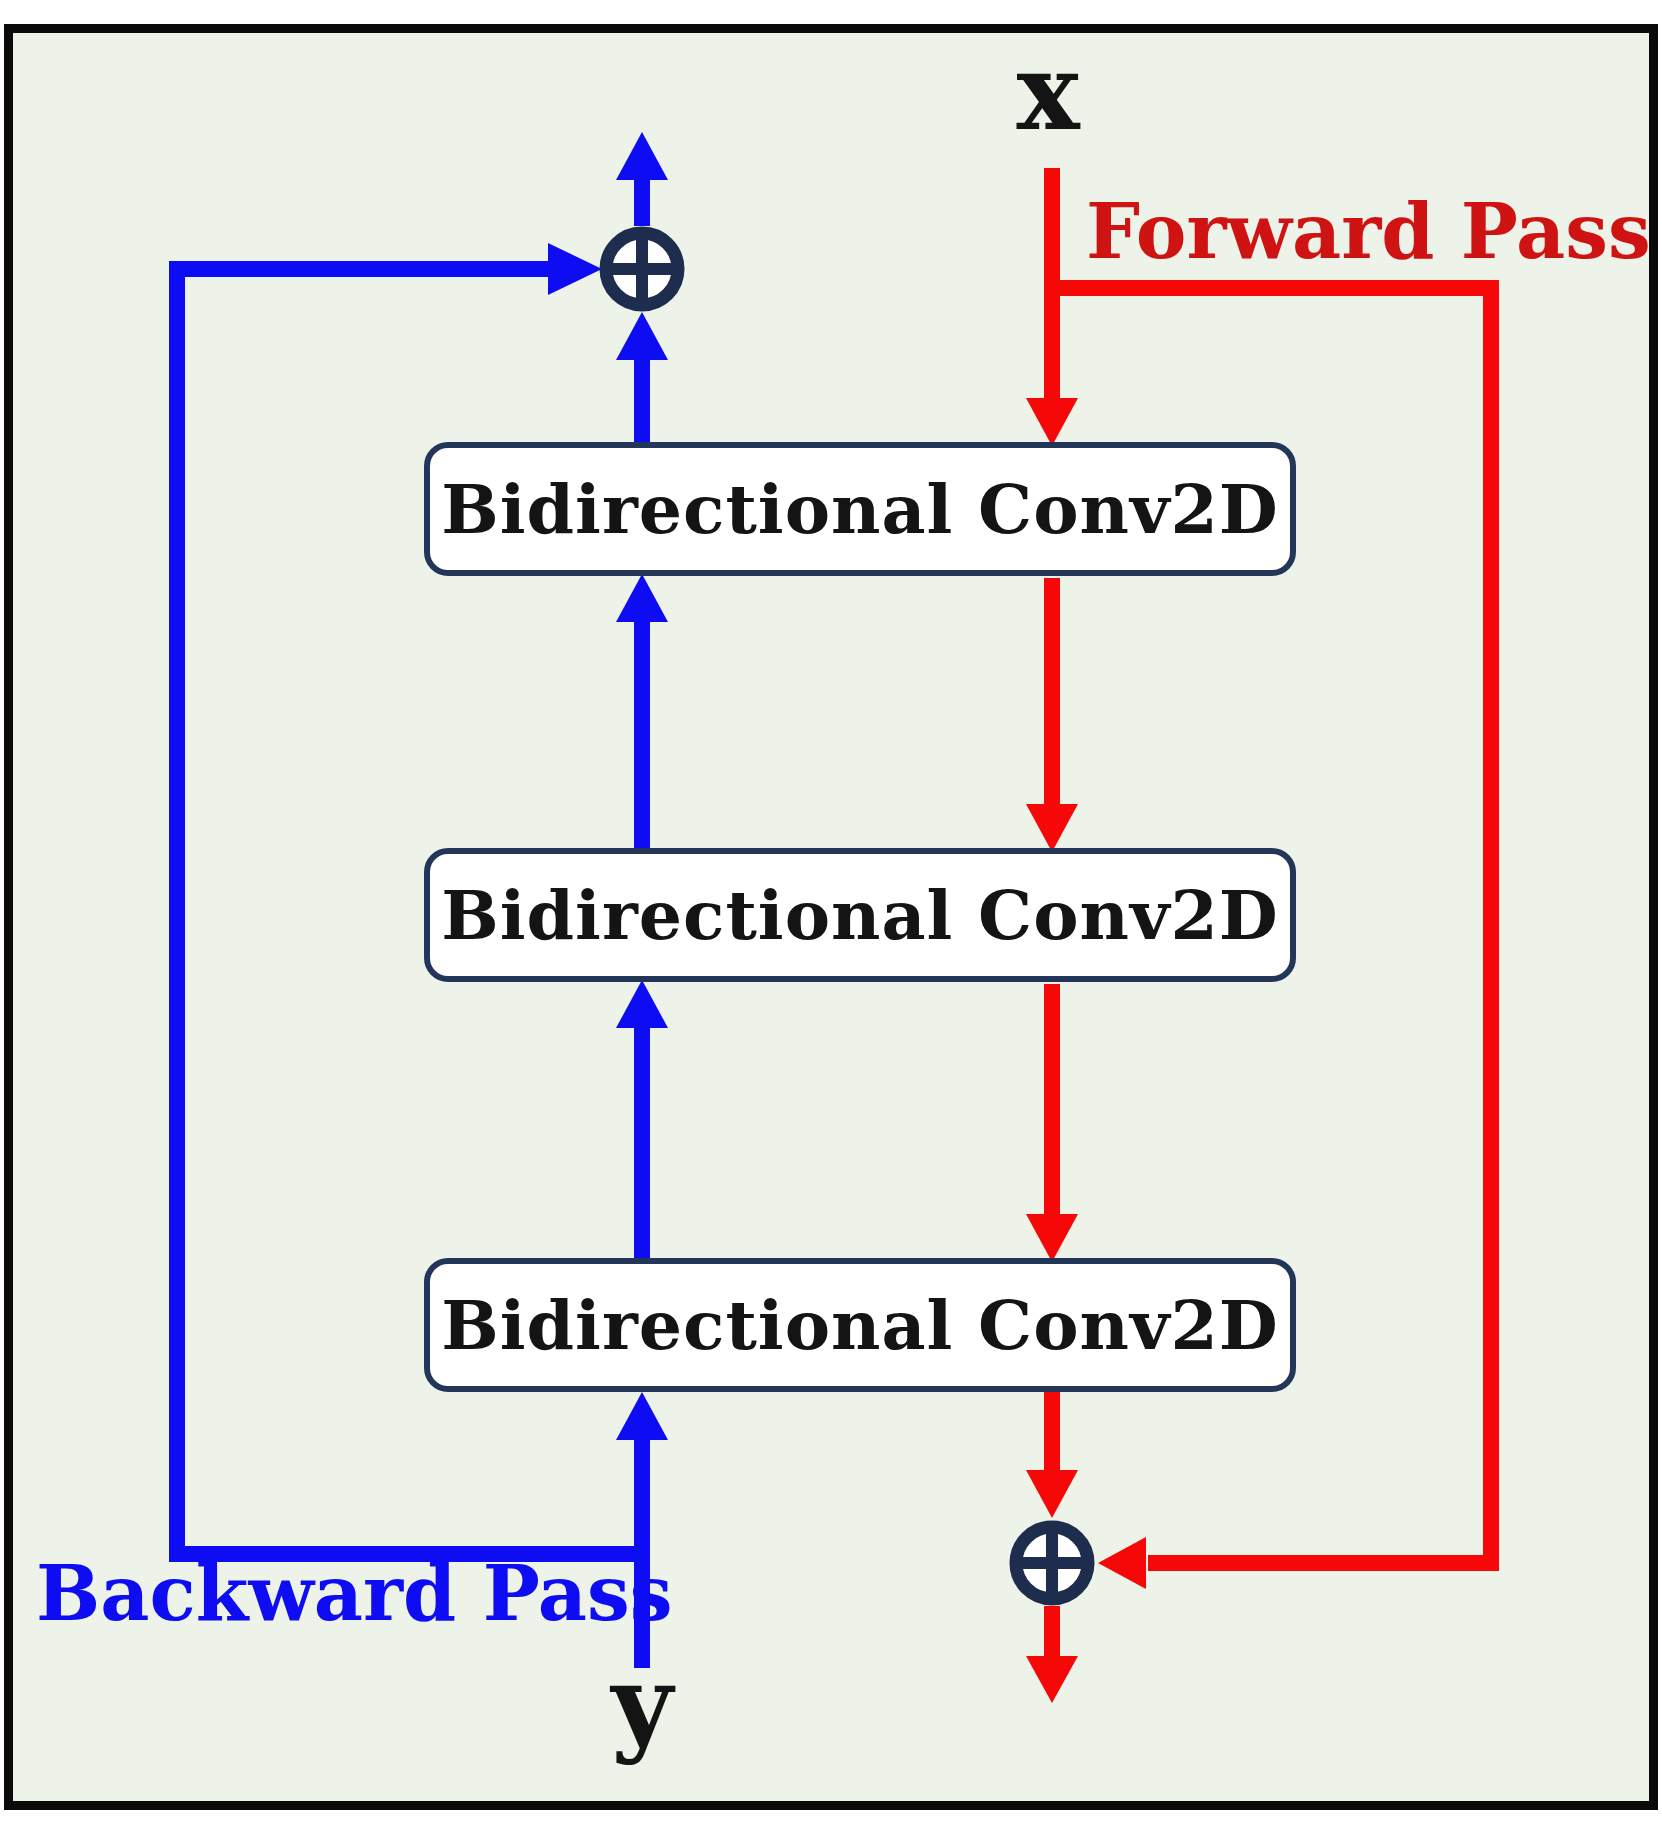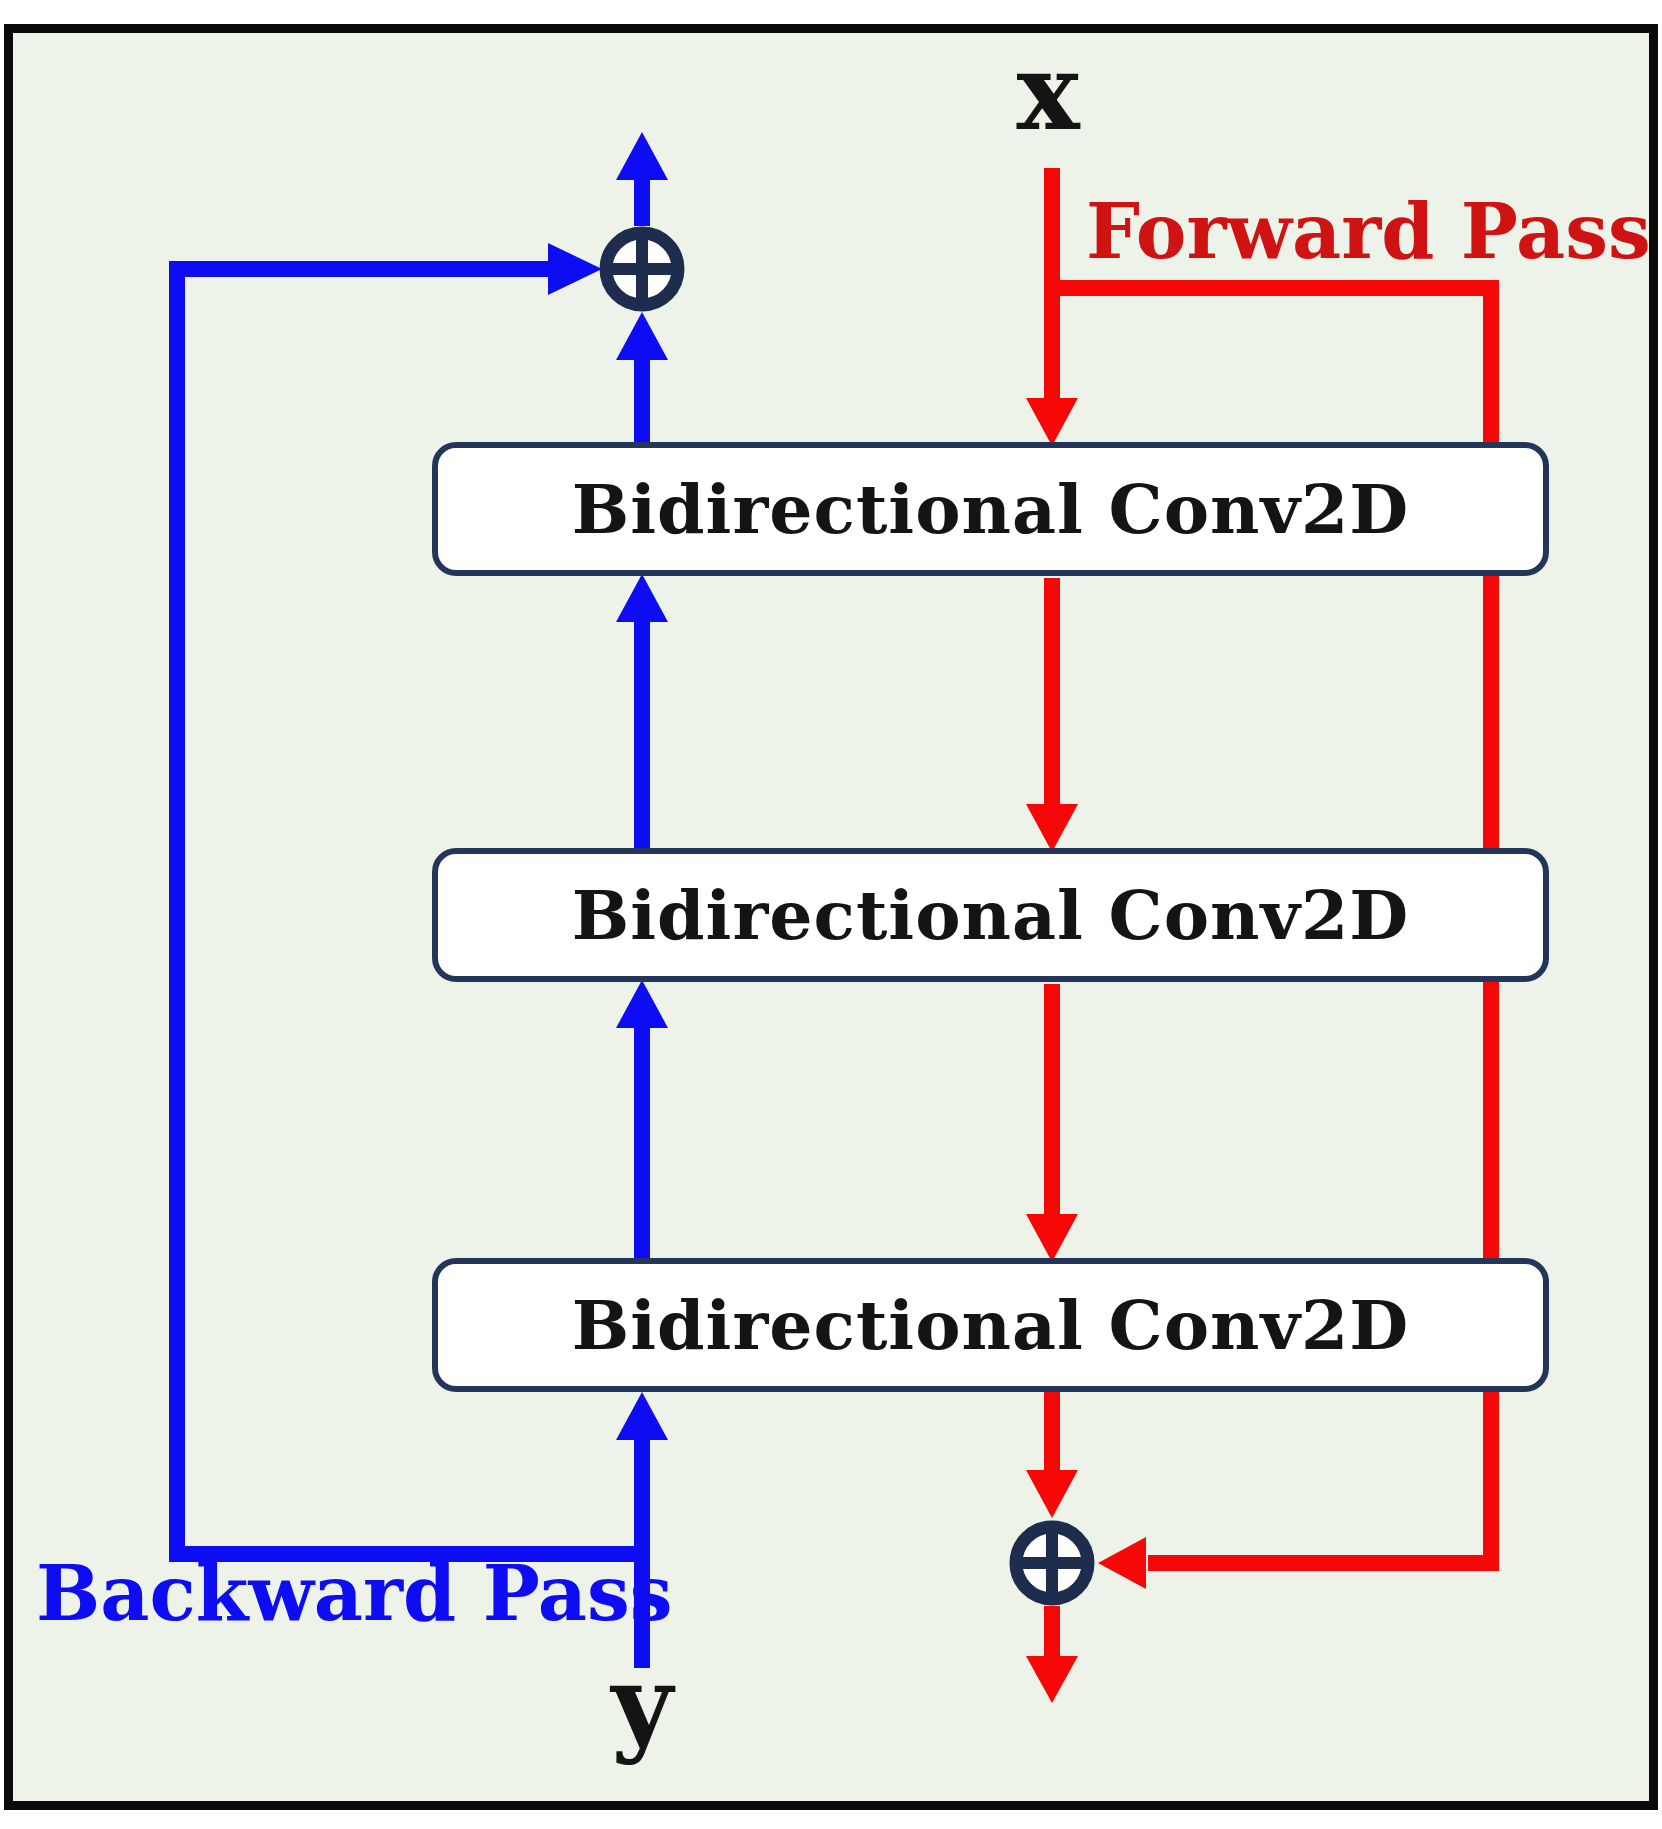--- a/index.html
+++ b/index.html
@@ -28,25 +28,25 @@
     position: absolute; left: 4px; top: 24px;
     width: 1654px; height: 1786px;
     background: var(--background);
     border: 9px solid var(--frame-black);
   }
   svg.flow-layer {
     position: absolute; left: 0; top: 0;
     width: 1662px; height: 1829px;
   }
   .block {
-    position: absolute; left: 424px; width: 1117px; height: 134px;
+    position: absolute; left: 424px; width: 872px; height: 134px;
     background: var(--box-fill);
     border: 6px solid var(--box-border);
     border-radius: 24px;
-    display: flex; align-items: center; justify-content: center; margin-left: 8px;
+    display: flex; align-items: center; justify-content: center;
   }
   .block span {
     font-weight: bold; font-size: 68px; color: var(--text-black);
     white-space: nowrap; letter-spacing: 1px;
   }
   .io-label {
     position: absolute; width: 110px; text-align: center;
     font-weight: bold; font-size: 106px; color: var(--text-black);
     line-height: 1.1;
   }

